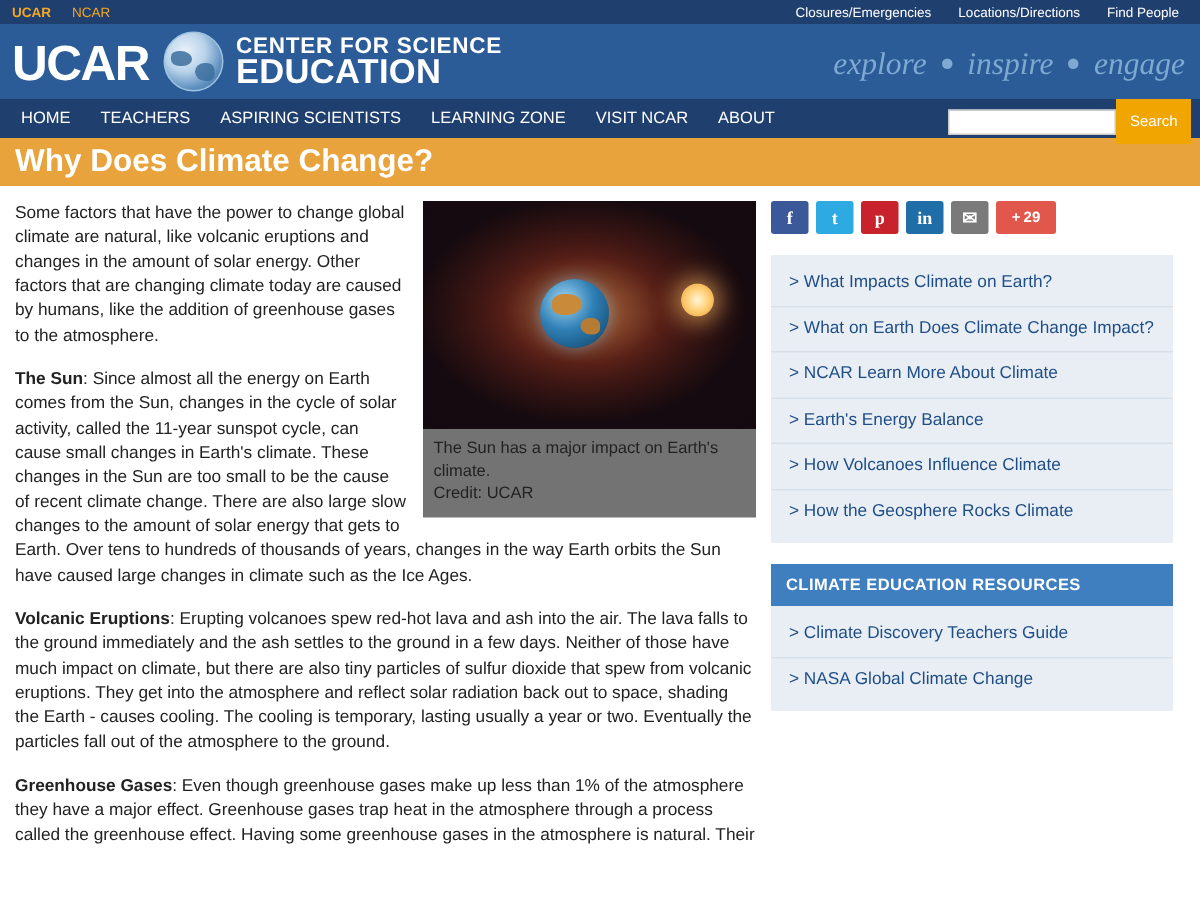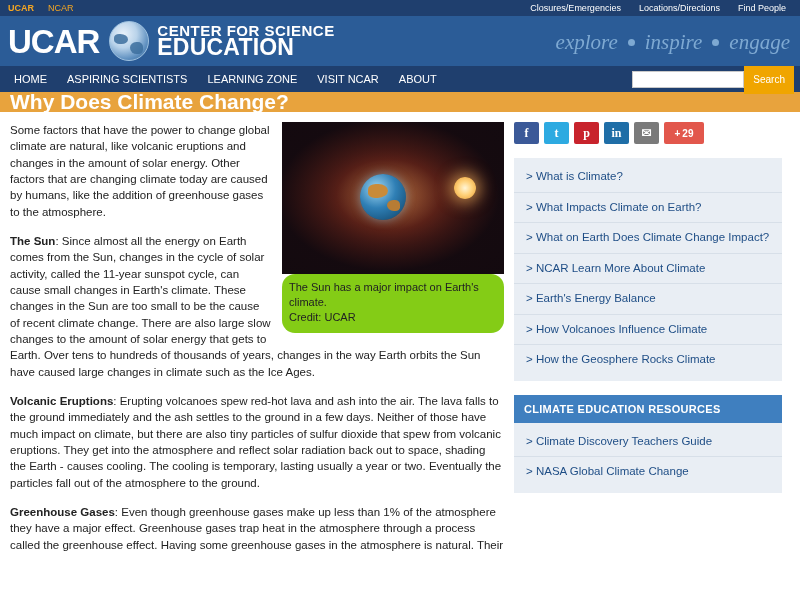--- a/index.html
+++ b/index.html
@@ -91,21 +91,21 @@
   .tagline .dot {
     width: 7px; height: 7px; border-radius: 50%;
     background: #7ea9d2; display: inline-block;
   }
 
   
   .nav {
     background: #1f3f6e;
     height: 26px;
     display: flex;
-    align-items: center;
+    align-items: flex-start;
     padding-left: 4px;
   }
   .nav a {
     color: #ffffff;
     font-size: 11px;
     text-decoration: none;
     padding: 0 10px;
     line-height: 26px;
     white-space: nowrap;
   }
@@ -128,21 +128,21 @@
     color: #ffffff;
     border: none;
     font-size: 10px;
     padding: 0 9px;
     cursor: pointer;
   }
 
   
   .titleband {
     background: #e8a33d;
-    height: 20px;
+    height: 32px;
     display: flex;
     align-items: center;
     padding-left: 10px;
   }
   .titleband h1 {
     margin: 0;
     color: #ffffff;
     font-size: 21px;
     font-weight: bold;
   }
@@ -198,26 +198,25 @@
   }
   .figure .sun {
     position: absolute;
     right: 28px; top: 55px;
     width: 22px; height: 22px;
     border-radius: 50%;
     background: radial-gradient(circle, #fff6d8 0%, #ffd27a 45%, #e79a33 100%);
     box-shadow: 0 0 14px 5px rgba(255,190,100,.55);
   }
   .figure .caption {
-    background: #84cc16;
+    background: #737373;
     padding: 6px 7px 8px 7px;
     font-size: 11px;
     color: #222222;
     line-height: 1.35;
-    border-radius: 13px;
   }
 
   
   .sidebar { width: 268px; }
   .share {
     display: flex;
     gap: 5px;
     margin-bottom: 14px;
   }
   .share .btn {
@@ -286,20 +285,21 @@
     <span>explore</span>
     <span class="dot"></span>
     <span>inspire</span>
     <span class="dot"></span>
     <span>engage</span>
   </div>
 </div>
 
 <div class="nav">
   <a href="#">HOME</a>
+  <a href="#">TEACHERS</a>
   <a href="#">ASPIRING SCIENTISTS</a>
   <a href="#">LEARNING ZONE</a>
   <a href="#">VISIT NCAR</a>
   <a href="#">ABOUT</a>
   <div class="searchwrap">
     <input type="text" placeholder="" style="">
     <button>Search</button>
   </div>
 </div>
 
@@ -340,21 +340,20 @@
       <div class="btn" style="background:#1f6ea7">in</div>
       <div class="btn" style="background:#7a7a7a">✉</div>
       <div class="btn more" style="background:#e2574c">
         <span>+</span>
           <span>29</span>
       </div>
     </div>
 
     <div class="panel">
       <div class="body">
-        <div class="item">&gt; What is Climate?</div>
         <div class="item">&gt; What Impacts Climate on Earth?</div>
         <div class="item">&gt; What on Earth Does Climate Change Impact?</div>
         <div class="item">&gt; NCAR Learn More About Climate</div>
         <div class="item">&gt; Earth's Energy Balance</div>
         <div class="item">&gt; How Volcanoes Influence Climate</div>
         <div class="item">&gt; How the Geosphere Rocks Climate</div>
       </div>
     </div>
 
     <div class="panel">

